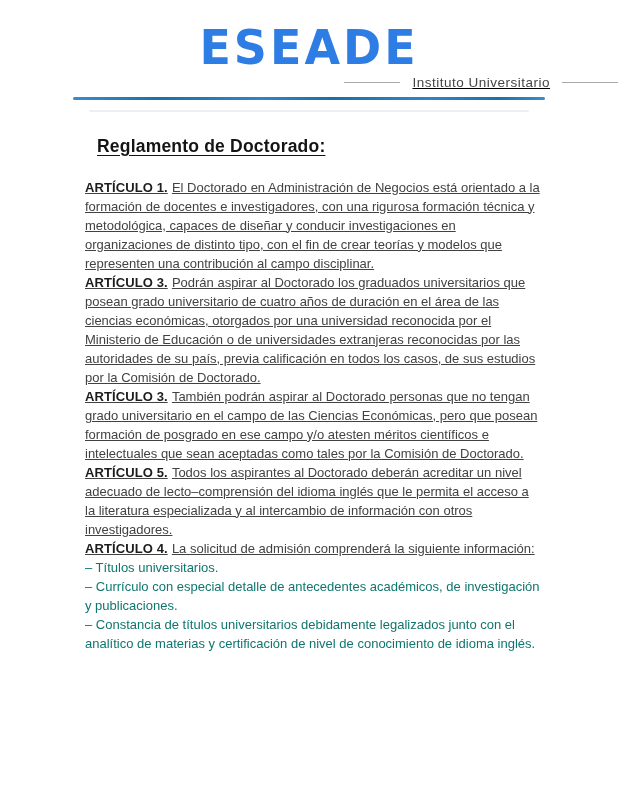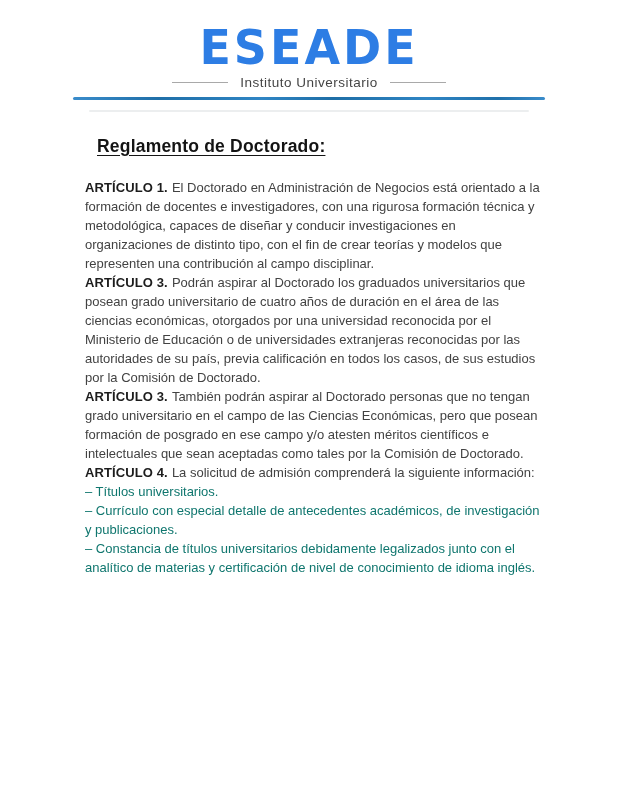--- a/index.html
+++ b/index.html
@@ -12,36 +12,37 @@
     width: 618px;
     height: 800px;
     background: #ffffff;
     font-family: "Liberation Sans", sans-serif;
     overflow: hidden;
   }
   
   .letterhead {
     padding-top: 22px;
     text-align: center;
+    text-decoration: underline;
   }
   .logo {
     display: inline-block;
     font-family: "DejaVu Sans", sans-serif;
     font-size: 46px;
     font-weight: 800;
     letter-spacing: 3px;
     line-height: 1.1;
     color: #2d7de4;
     transform: scaleY(1.05);
   }
   .subtitle-row {
     margin-top: 2px;
     display: flex;
     align-items: center;
-    justify-content: center;
+    justify-content: flex-end;
     gap: 12px;
   }
   .subtitle-line {
     width: 56px;
     height: 0;
     border-top: 1px solid #a9a9a9;
   }
   .subtitle-text {
     font-size: 13.5px;
     color: #454545;
@@ -77,20 +78,21 @@
     color: #141414;
     text-decoration: underline;
     text-underline-offset: 3px;
     letter-spacing: 0.2px;
   }
   .article {
     margin: 0;
     font-size: 13px;
     line-height: 19px;
     color: #424242;
+    text-decoration: underline;
   }
   .article b {
     color: #1c1c1c;
     margin-right: 0.32em;
     letter-spacing: 0.1px;
   }
   .dash-item {
     margin: 0;
     font-size: 13px;
     line-height: 19px;
@@ -116,20 +118,21 @@
   <div class="doc-body">
     <h1 class="doc-title">Reglamento de Doctorado:</h1>
 
     <p class="article"><b>ARTÍCULO 1.</b><span>El Doctorado en Administración de Negocios está orientado a la formación de docentes e investigadores, con una rigurosa formación técnica y metodológica, capaces de diseñar y conducir investigaciones en organizaciones de distinto tipo, con el fin de crear teorías y modelos que representen una contribución al campo disciplinar.</span></p>
 
 
     <p class="article"><b>ARTÍCULO 3.</b><span>Podrán aspirar al Doctorado los graduados universitarios que posean grado universitario de cuatro años de duración en el área de las ciencias económicas, otorgados por una universidad reconocida por el Ministerio de Educación o de universidades extranjeras reconocidas por las autoridades de su país, previa calificación en todos los casos, de sus estudios por la Comisión de Doctorado.</span></p>
 
     <p class="article"><b>ARTÍCULO 3.</b><span>También podrán aspirar al Doctorado personas que no tengan grado universitario en el campo de las Ciencias Económicas, pero que posean formación de posgrado en ese campo y/o atesten méritos científicos e intelectuales que sean aceptadas como tales por la Comisión de Doctorado.</span></p>
 
+    <p class="article"><b>ARTÍCULO 5.</b><span>Todos los aspirantes al Doctorado deberán acreditar un nivel adecuado de lecto–comprensión del idioma inglés que le permita el acceso a la literatura especializada y al intercambio de información con otros investigadores.</span></p>
 
     <p class="article"><b>ARTÍCULO 4.</b><span>La solicitud de admisión comprenderá la siguiente información:</span></p>
 
     <p class="dash-item">– Títulos universitarios.</p>
     <p class="dash-item">– Currículo con especial detalle de antecedentes académicos, de investigación y publicaciones.</p>
     <p class="dash-item">– Constancia de títulos universitarios debidamente legalizados junto con el analítico de materias y certificación de nivel de conocimiento de idioma inglés.</p>
   </div>
 
 </div>
 

